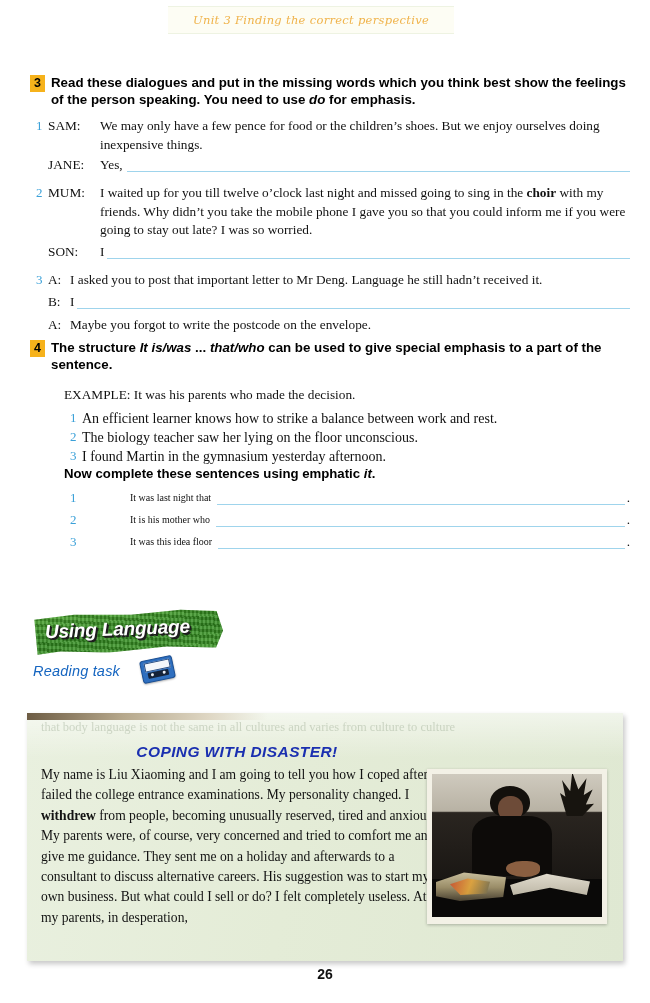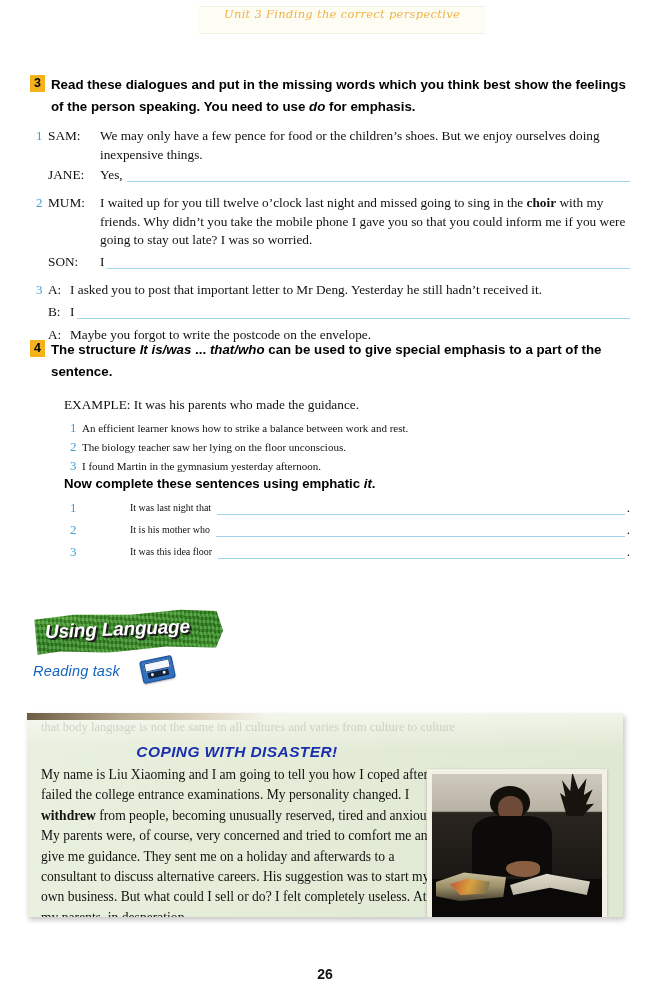--- a/index.html
+++ b/index.html
@@ -13,27 +13,28 @@
     position: relative;
     font-family: "Liberation Serif", serif;
     color: #111;
     overflow: hidden;
   }
 
   
   .running-head {
     position: absolute;
     top: 6px;
-    left: 199px;
+    left: 168px;
     width: 286px;
     height: 26px;
     background: #fdfdf4;
     border-top: 1px solid #eef3e2;
     border-bottom: 1px solid #eef3e2;
     display: flex;
+    align-items: center;
     justify-content: center;
   }
   .running-head span {
     font-family: "DejaVu Serif", serif;
     font-style: italic;
     font-size: 11.5px;
     color: #f0b34b;
     letter-spacing: .3px;
     white-space: nowrap;
   }
@@ -55,21 +56,21 @@
     font-weight: bold;
     font-size: 12.5px;
     line-height: 17px;
     text-align: center;
     margin-top: 1px;
   }
   .ex-head-text {
     font-family: "Liberation Sans", sans-serif;
     font-weight: bold;
     font-size: 13.3px;
-    line-height: 22px;
+    line-height: 17px;
     color: #000;
   }
   .ex-head-text i { font-style: italic; }
 
   
   .dlg { margin-top: 9px; }
   .dlg-item {
     display: flex;
     margin-bottom: 2px;
   }
@@ -103,21 +104,21 @@
     margin-bottom: 3px;
   }
 
   
   .sent-list { margin-top: 5px; }
   .sent-row {
     display: flex;
     line-height: 19px;
   }
   .sent-row .itm-num { flex: 0 0 18px; }
-  .sent-row .sent-txt { font-size: 11px; }
+  .sent-row .sent-txt { font-size: 14px; }
 
   .sub-head {
     font-family: "Liberation Sans", sans-serif;
     font-weight: bold;
     font-size: 13.2px;
     color: #000;
   }
   .sub-head i { font-style: italic; }
 
   .example-line {
@@ -215,21 +216,21 @@
     border-radius: 50%;
     background: #e9eef6;
   }
 
   
   .reading-box {
     position: absolute;
     left: 27px;
     top: 713px;
     width: 596px;
-    height: 204px;
+    height: 248px;
     background:
       linear-gradient(180deg, rgba(255,255,255,.55) 0%, rgba(255,255,255,0) 18%),
       linear-gradient(100deg, #e9f0df 0%, #e4ecd7 45%, #dfe8d2 100%);
     box-shadow: 2px 3px 5px rgba(0,0,0,.22);
     overflow: hidden;
   }
   .reading-box::before {
     
     content: "";
     position: absolute;
@@ -411,21 +412,21 @@
         <div class="spk">SON:</div>
         <div class="say" style="flex:0 0 auto;padding-right:3px;"><span>I</span></div>
         <div class="answer-line"></div>
       </div>
     </div>
 
     <div style="margin-top:9px;">
       <div class="dlg-item">
         <div class="itm-num">3</div>
         <div class="spk" style="flex:0 0 22px;">A:</div>
-        <div class="say">I asked you to post that important letter to Mr Deng. Yesterday he still hadn’t received it.</div>
+        <div class="say">I asked you to post that important letter to Mr Deng. Language he still hadn’t received it.</div>
       </div>
       <div class="dlg-item" style="margin-top:3px;">
         <div class="itm-num"></div>
         <div class="spk" style="flex:0 0 22px;">B:</div>
         <div class="say" style="flex:0 0 auto;padding-right:3px;"><span>I</span></div>
         <div class="answer-line"></div>
       </div>
       <div class="dlg-item" style="margin-top:4px;">
         <div class="itm-num"></div>
         <div class="spk" style="flex:0 0 22px;">A:</div>
@@ -436,21 +437,21 @@
   </div>
 </div>
 
 <div class="ex-block" style="top:339px;">
 
   <div class="ex-head">
     <div class="num-box">4</div>
     <div class="ex-head-text"><span>The structure </span><i>It is/was</i><span> ... </span><i>that/who</i><span> can be used to give special emphasis to a part of the sentence.</span></div>
   </div>
 
-  <div class="example-line" style="margin-top:12px;margin-left:34px;">EXAMPLE: It was his parents who made the guidance.</div>
+  <div class="example-line" style="margin-top:12px;margin-left:34px;">EXAMPLE: It was his parents who made the decision.</div>
 
 
   <div class="sent-list" style="margin-left:34px;">
     <div class="sent-row">
       <div class="itm-num">1</div>
       <div class="sent-txt">An efficient learner knows how to strike a balance between work and rest.</div>
     </div>
     <div class="sent-row">
       <div class="itm-num">2</div>
       <div class="sent-txt">The biology teacher saw her lying on the floor unconscious.</div>

